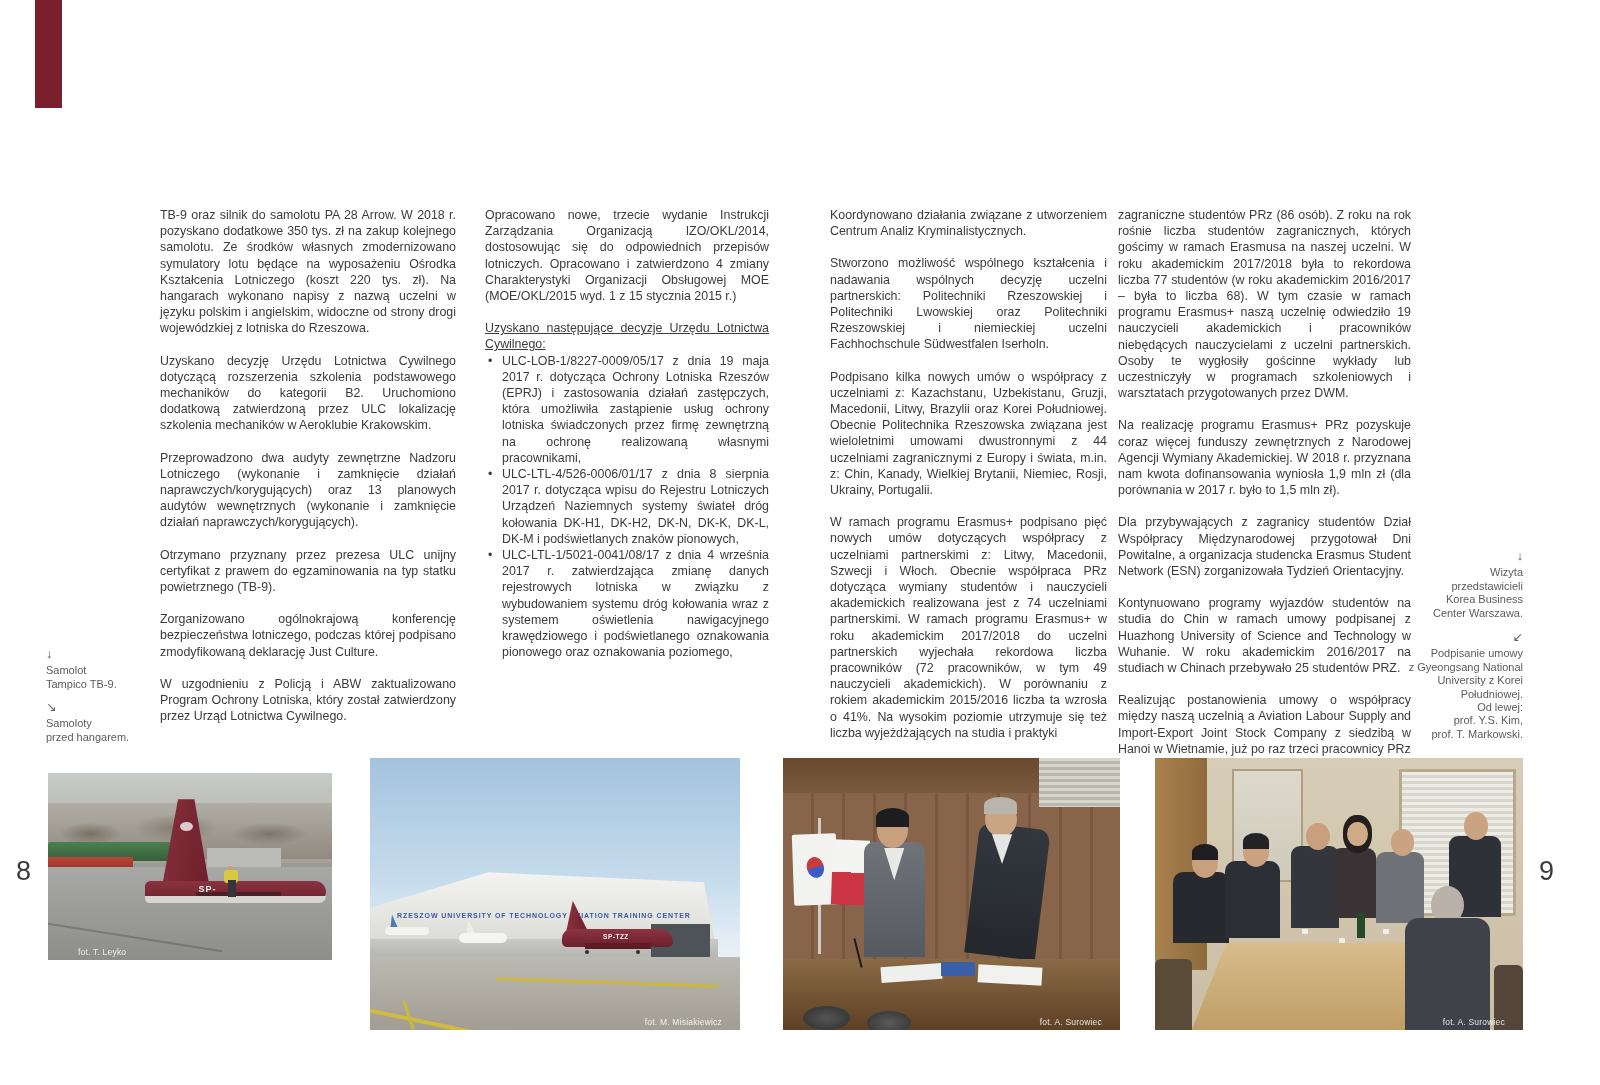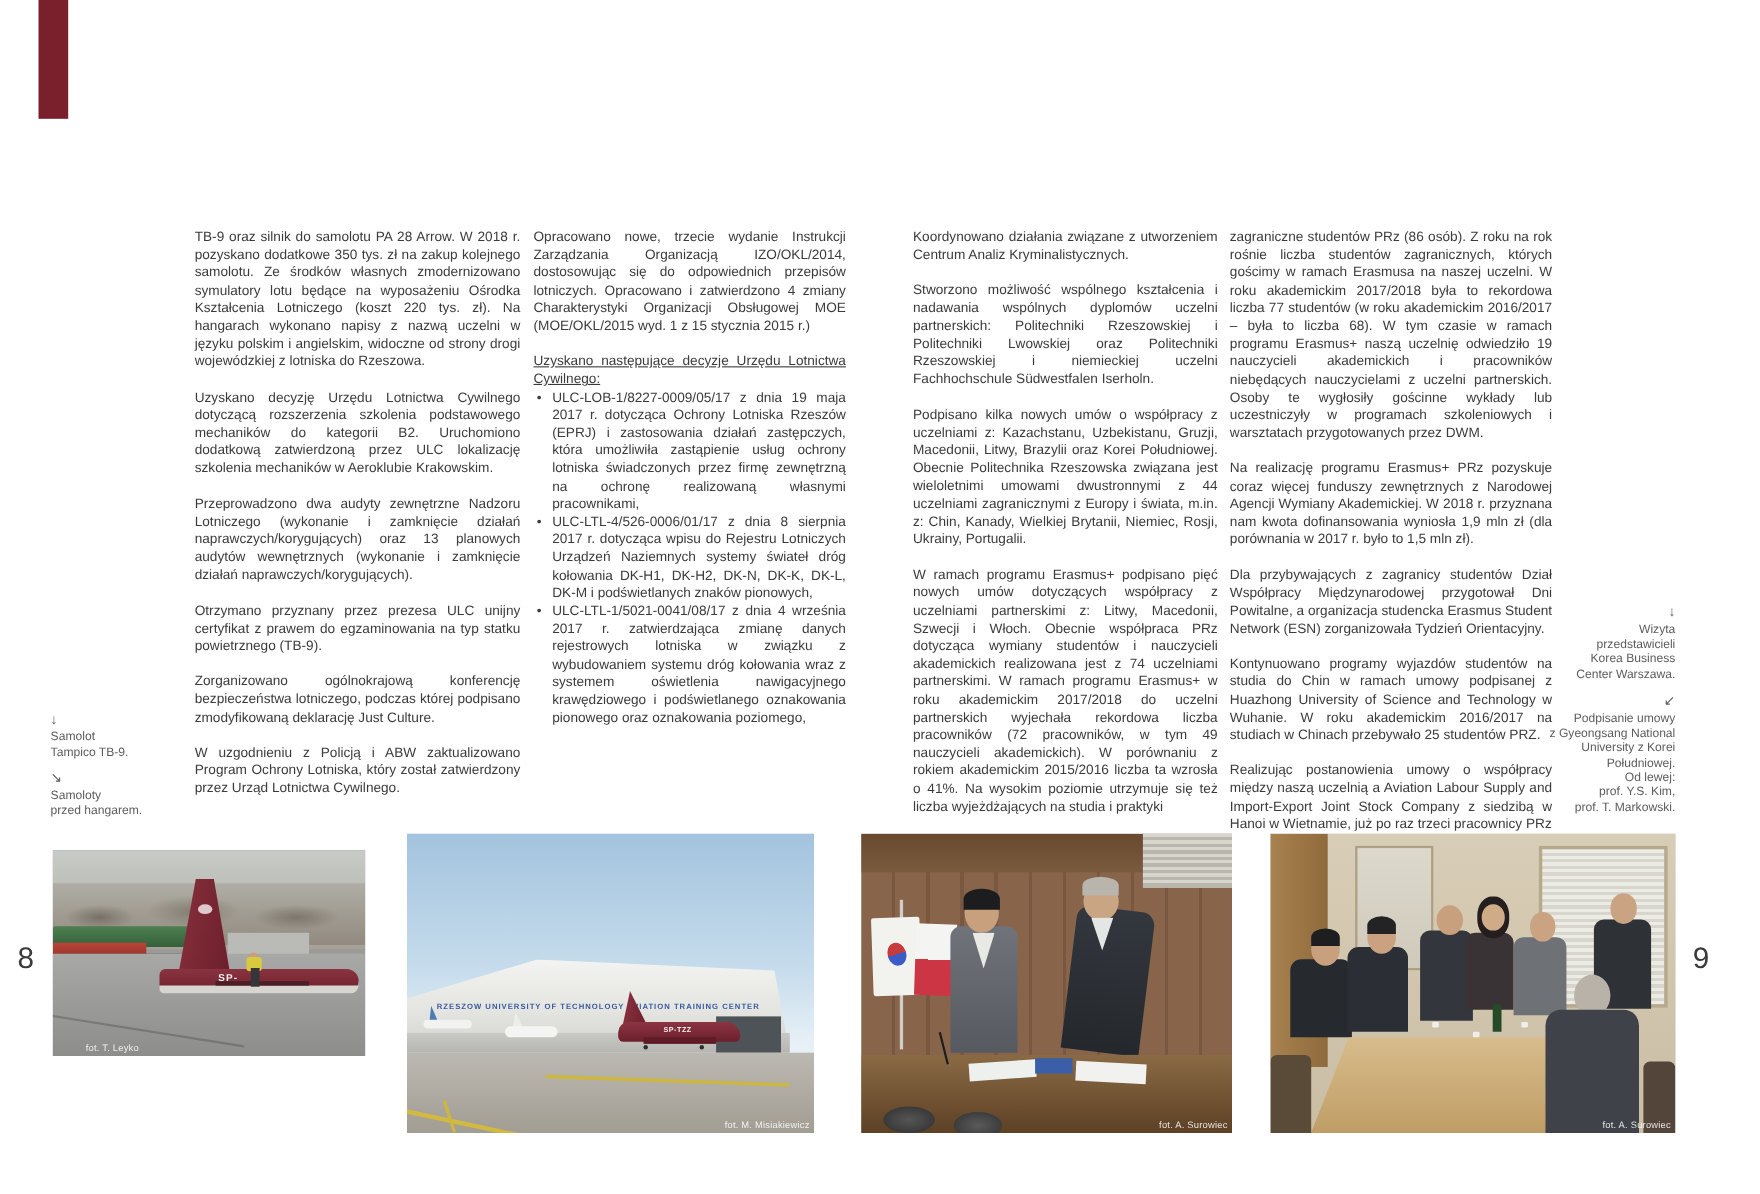--- a/index.html
+++ b/index.html
@@ -5,21 +5,21 @@
   html,body{margin:0;padding:0;background:#ffffff;}
   .spread{
     position:relative;width:1600px;height:1085px;background:#ffffff;
     font-family:"Liberation Sans","DejaVu Sans",sans-serif;overflow:hidden;
   }
   .accent-bar{position:absolute;left:35px;top:0;width:27px;height:108px;background:#7a1f2c;}
 
   
   .textcol{position:absolute;top:207px;font-size:12.4px;line-height:16.2px;color:#3b3b3b;text-align:justify;}
   .textcol p{margin:0 0 16px 0;}
-  .col1{left:160px;width:296px;margin-left:17px;}
+  .col1{left:160px;width:296px;}
   .col2{left:485px;width:284px;}
   .col3{left:830px;width:277px;}
   .col4{left:1118px;width:293px;}
   .no-gap{margin-bottom:0 !important;text-decoration:underline;}
   .bullets{margin:0;padding:0;list-style:none;}
   .bullets li{position:relative;padding-left:17px;margin:0;}
   .bullets li::before{content:"\2022";position:absolute;left:3px;top:0;color:#3b3b3b;}
 
   
   .caption{position:absolute;font-size:11px;line-height:13.4px;color:#5c5c5c;}
@@ -37,21 +37,21 @@
 
   
   .photo{position:absolute;overflow:hidden;background:#9a9a98;}
   #photo1{left:48px;top:773px;width:284px;height:187px;}
   #photo2{left:370px;top:758px;width:370px;height:272px;}
   #photo3{left:783px;top:758px;width:337px;height:272px;}
   #photo4{left:1155px;top:758px;width:368px;height:272px;}
   .photo .layer{position:absolute;}
   .credit{position:absolute;bottom:3px;font-size:8.5px;color:rgba(255,255,255,.85);letter-spacing:.2px;z-index:9;padding-left:24px;}
   .credit-left{left:6px;}
-  .credit-right{right:4px;}
+  .credit-right{right:18px;}
 
   
   .p1-sky{inset:0 0 52% 0;background:linear-gradient(#c7cbc7 0%,#b8b8b0 55%,#a89f96 100%);}
   .p1-trees{left:0;right:0;top:16%;height:30%;
     background:
       radial-gradient(ellipse 45px 16px at 15% 55%,rgba(88,78,66,.55),transparent 70%),
       radial-gradient(ellipse 60px 20px at 45% 45%,rgba(104,92,78,.5),transparent 70%),
       radial-gradient(ellipse 55px 16px at 78% 55%,rgba(90,82,70,.5),transparent 70%),
       linear-gradient(rgba(140,130,118,.30),rgba(118,110,98,.45));}
   .p1-truck-green{left:0;top:37%;width:46%;height:10%;background:linear-gradient(#4d8050,#35603a);border-radius:2px;}
@@ -172,21 +172,21 @@
     <p class="no-gap">Uzyskano następujące decyzje Urzędu Lotnictwa Cywilnego:</p>
     <ul class="bullets">
       <li><span>ULC-LOB-1/8227-0009/05/17 z dnia 19 maja 2017 r. dotycząca Ochrony Lotniska Rzeszów (EPRJ) i zastosowania działań zastępczych, która umożliwiła zastąpienie usług ochrony lotniska świadczonych przez firmę zewnętrzną na ochronę realizowaną własnymi pracownikami,</span></li>
       <li><span>ULC-LTL-4/526-0006/01/17 z dnia 8 sierpnia 2017 r. dotycząca wpisu do Rejestru Lotniczych Urządzeń Naziemnych systemy świateł dróg kołowania DK-H1, DK-H2, DK-N, DK-K, DK-L, DK-M i podświetlanych znaków pionowych,</span></li>
       <li><span>ULC-LTL-1/5021-0041/08/17 z dnia 4 września 2017 r. zatwierdzająca zmianę danych rejestrowych lotniska w związku z wybudowaniem systemu dróg kołowania wraz z systemem oświetlenia nawigacyjnego krawędziowego i podświetlanego oznakowania pionowego oraz oznakowania poziomego,</span></li>
     </ul>
   </div>
 
   <div class="textcol col3">
     <p>Koordynowano działania związane z utworzeniem Centrum Analiz Kryminalistycznych.</p>
-    <p>Stworzono możliwość wspólnego kształcenia i nadawania wspólnych dyplomów uczelni partnerskich: Politechniki Rzeszowskiej i Politechniki Lwowskiej oraz Politechniki Rzeszowskiej i niemieckiej uczelni Fachhochschule Südwestfalen Iserholn.</p>
+    <p>Stworzono możliwość wspólnego kształcenia i nadawania wspólnych decyzję uczelni partnerskich: Politechniki Rzeszowskiej i Politechniki Lwowskiej oraz Politechniki Rzeszowskiej i niemieckiej uczelni Fachhochschule Südwestfalen Iserholn.</p>
     <p>Podpisano kilka nowych umów o współpracy z uczelniami z: Kazachstanu, Uzbekistanu, Gruzji, Macedonii, Litwy, Brazylii oraz Korei Południowej. Obecnie Politechnika Rzeszowska związana jest wieloletnimi umowami dwustronnymi z 44 uczelniami zagranicznymi z Europy i świata, m.in. z: Chin, Kanady, Wielkiej Brytanii, Niemiec, Rosji, Ukrainy, Portugalii.</p>
     <p>W ramach programu Erasmus+ podpisano pięć nowych umów dotyczących współpracy z uczelniami partnerskimi z: Litwy, Macedonii, Szwecji i Włoch. Obecnie współpraca PRz dotycząca wymiany studentów i nauczycieli akademickich realizowana jest z 74 uczelniami partnerskimi. W ramach programu Erasmus+ w roku akademickim 2017/2018 do uczelni partnerskich wyjechała rekordowa liczba pracowników (72 pracowników, w tym 49 nauczycieli akademickich). W porównaniu z rokiem akademickim 2015/2016 liczba ta wzrosła o 41%. Na wysokim poziomie utrzymuje się też liczba wyjeżdżających na studia i praktyki</p>
   </div>
 
   <div class="textcol col4">
     <p>zagraniczne studentów PRz (86 osób). Z roku na rok rośnie liczba studentów zagranicznych, których gościmy w ramach Erasmusa na naszej uczelni. W roku akademickim 2017/2018 była to rekordowa liczba 77 studentów (w roku akademickim 2016/2017 – była to liczba 68). W tym czasie w ramach programu Erasmus+ naszą uczelnię odwiedziło 19 nauczycieli akademickich i pracowników niebędących nauczycielami z uczelni partnerskich. Osoby te wygłosiły gościnne wykłady lub uczestniczyły w programach szkoleniowych i warsztatach przygotowanych przez DWM.</p>
     <p>Na realizację programu Erasmus+ PRz pozyskuje coraz więcej funduszy zewnętrznych z Narodowej Agencji Wymiany Akademickiej. W 2018 r. przyznana nam kwota dofinansowania wyniosła 1,9 mln zł (dla porównania w 2017 r. było to 1,5 mln zł).</p>
     <p>Dla przybywających z zagranicy studentów Dział Współpracy Międzynarodowej przygotował Dni Powitalne, a organizacja studencka Erasmus Student Network (ESN) zorganizowała Tydzień Orientacyjny.</p>
     <p>Kontynuowano programy wyjazdów studentów na studia do Chin w ramach umowy podpisanej z Huazhong University of Science and Technology w Wuhanie. W roku akademickim 2016/2017 na studiach w Chinach przebywało 25 studentów PRZ.</p>
     <p>Realizując postanowienia umowy o współpracy między naszą uczelnią a Aviation Labour Supply and Import-Export Joint Stock Company z siedzibą w Hanoi w Wietnamie, już po raz trzeci pracownicy PRz</p>

